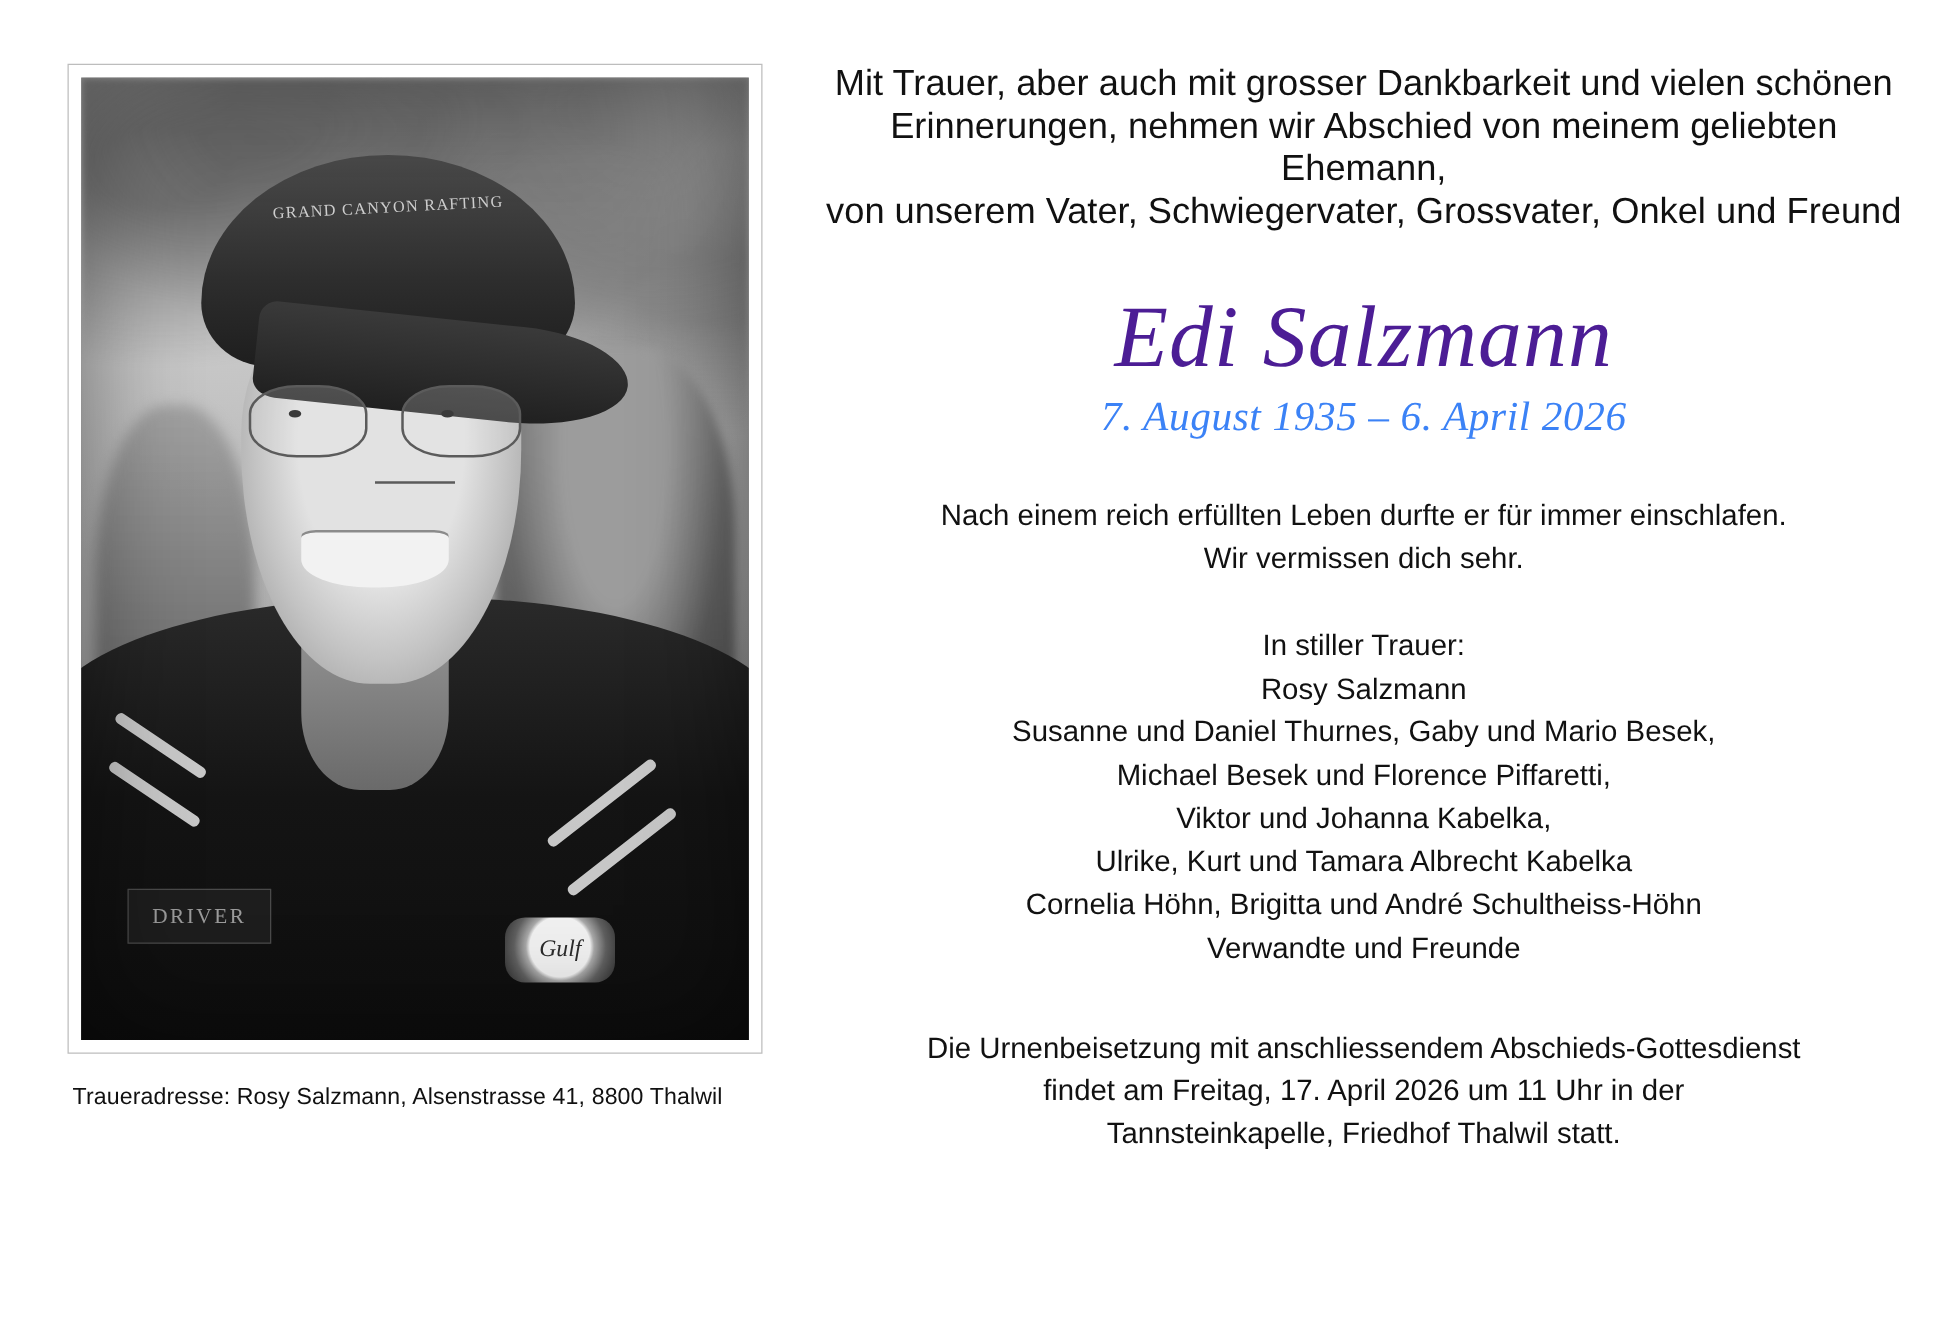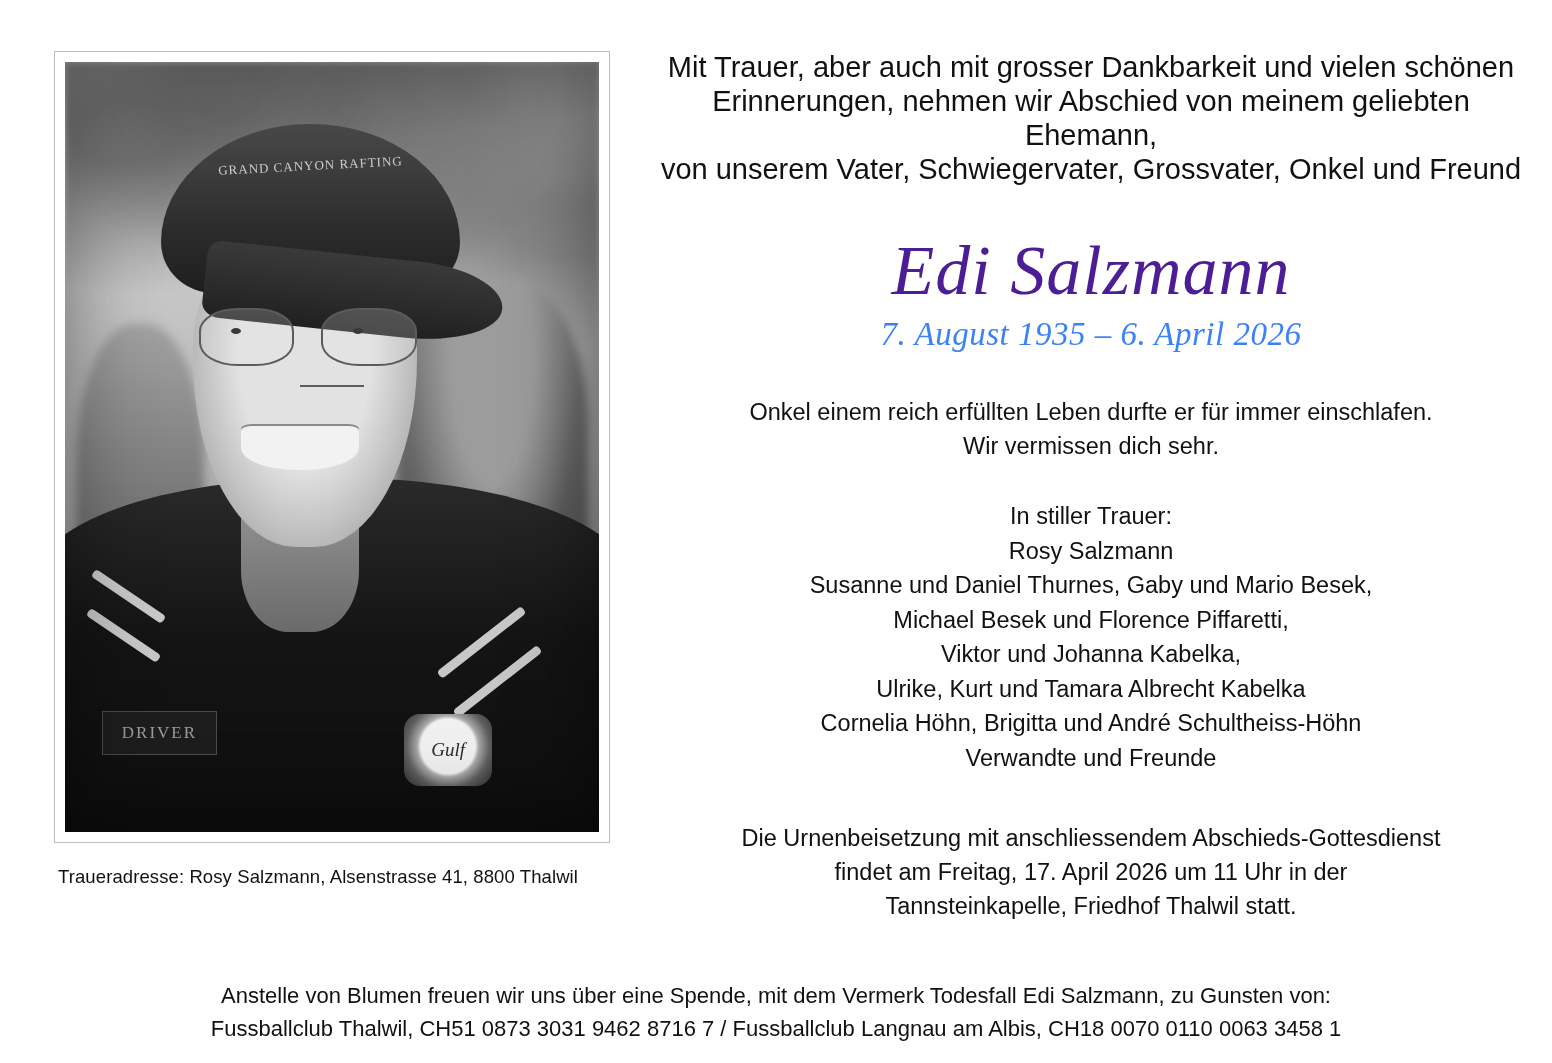--- a/index.html
+++ b/index.html
@@ -127,21 +127,21 @@
     display: flex;
     align-items: center;
     justify-content: center;
     font-family: "Liberation Serif", serif;
   }
   .photo .badge {
     position: absolute;
     right: 20%;
     bottom: 6%;
     width: 88px;
-    height: 72px;
+    height: 52px;
     background: radial-gradient(circle at 50% 45%, #f0f0f0 0 46%, #a8a8a8 52%, #5f5f5f 70%, #2a2a2a 100%);
     border-radius: 16px;
     display: flex;
     align-items: center;
     justify-content: center;
     color: #2b2b2b;
     font-size: 19px;
     font-style: italic;
     font-family: "Liberation Serif", serif;
   }
@@ -363,21 +363,21 @@
     <div class="intro">
       <div>Mit Trauer, aber auch mit grosser Dankbarkeit und vielen schönen</div>
       <div>Erinnerungen, nehmen wir Abschied von meinem geliebten Ehemann,</div>
       <div>von unserem Vater, Schwiegervater, Grossvater, Onkel und Freund</div>
     </div>
 
     <div class="name">Edi Salzmann</div>
     <div class="dates">7. August 1935 – 6. April 2026</div>
 
     <div class="para p-1">
-      <div>Onkel einem reich erfüllten Leben durfte er für immer einschlafen.</div>
+      <div>Nach einem reich erfüllten Leben durfte er für immer einschlafen.</div>
       <div>Wir vermissen dich sehr.</div>
     </div>
 
     <div class="para p-2 mourners">
       <div>In stiller Trauer:</div>
       <div>Rosy Salzmann</div>
       <div>Susanne und Daniel Thurnes, Gaby und Mario Besek,</div>
       <div>Michael Besek und Florence Piffaretti,</div>
       <div>Viktor und Johanna Kabelka,</div>
       <div>Ulrike, Kurt und Tamara Albrecht Kabelka</div>
@@ -385,18 +385,14 @@
       <div>Verwandte und Freunde</div>
     </div>
 
     <div class="para p-3">
       <div>Die Urnenbeisetzung mit anschliessendem Abschieds-Gottesdienst</div>
       <div>findet am Freitag, 17. April 2026 um 11 Uhr in der</div>
       <div>Tannsteinkapelle, Friedhof Thalwil statt.</div>
     </div>
   </div>
 
-  <div class="footer">
-    <div>Anstelle von Blumen freuen wir uns über eine Spende, mit dem Vermerk Todesfall Edi Salzmann,  zu Gunsten von:</div>
-    <div>Fussballclub Thalwil, CH51 0873 3031 9462 8716 7  /  Fussballclub Langnau am Albis, CH18 0070 0110 0063 3458 1</div>
-  </div>
 
 </div>
 
 </body></html>

